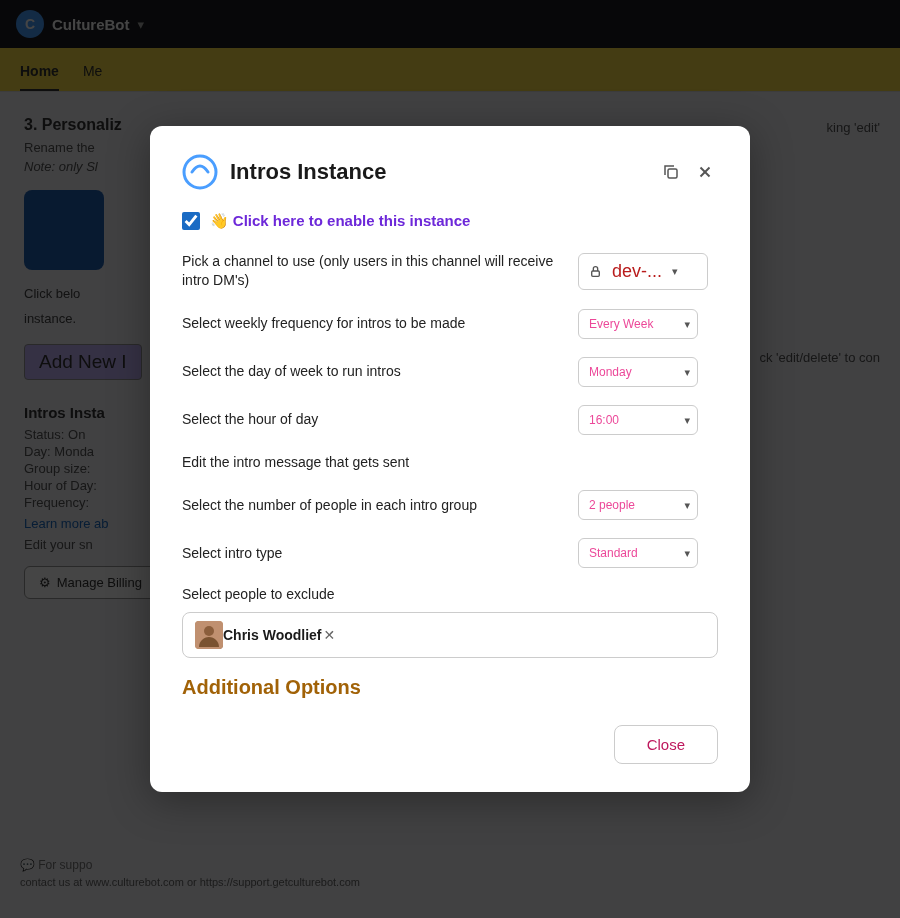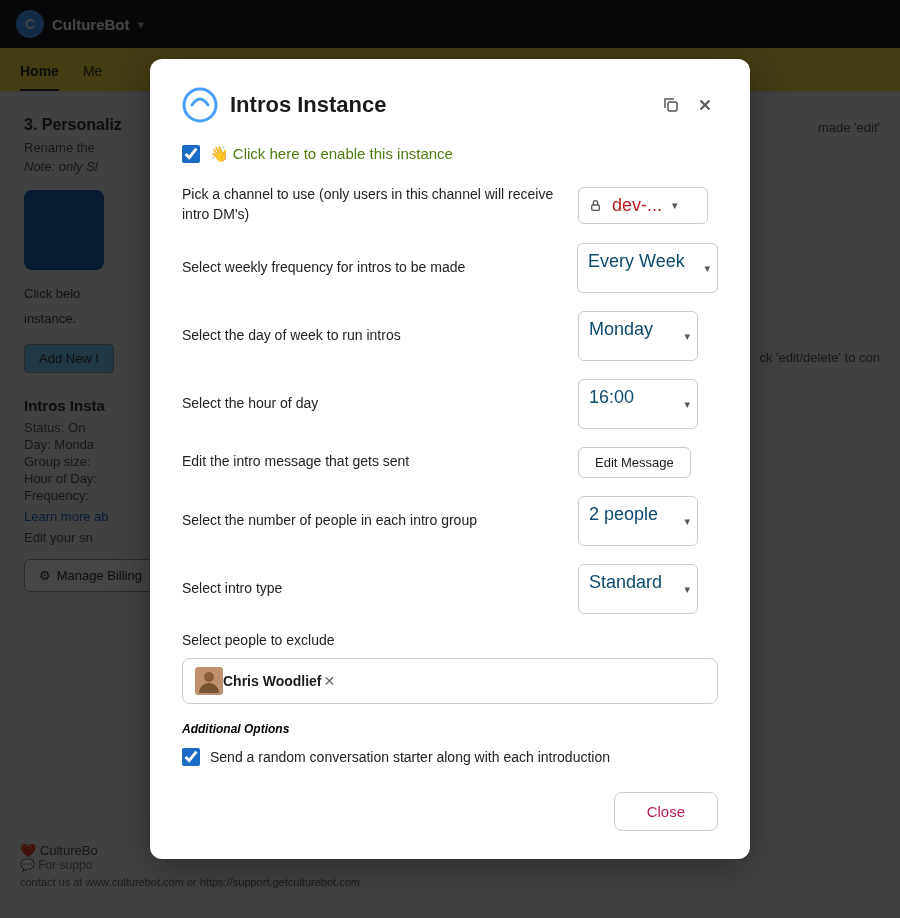--- a/index.html
+++ b/index.html
@@ -96,24 +96,24 @@
       margin: 16px 0;
     }
     .bg-card-text {
       font-size: 13px;
       color: #444;
       margin: 10px 0;
     }
     .bg-btn {
       display: inline-block;
       border: 1px solid #999;
-      background: #7dd3fc;
+      background: #c4b5fd;
       padding: 6px 14px;
       border-radius: 4px;
-      font-size: 13px;
+      font-size: 19px;
       color: #333;
       margin: 8px 0;
     }
     .bg-subheading {
       font-size: 15px;
       font-weight: 700;
       color: #333;
       margin: 16px 0 6px;
     }
     .bg-status-text {
@@ -204,22 +204,22 @@
 
     .checkbox-blue {
       width: 18px;
       height: 18px;
       accent-color: #1a6bc4;
       cursor: pointer;
     }
 
     .enable-label {
       font-size: 15px;
-      font-weight: 400;
-      color: #4d7c0f;
+      font-weight: 700;
+      color: #6d28d9;
     }
 
     .form-row {
       display: flex;
       align-items: center;
       justify-content: space-between;
       margin-bottom: 18px;
       gap: 16px;
     }
 
@@ -240,23 +240,23 @@
     .select-wrapper {
       position: relative;
       display: inline-flex;
       align-items: center;
     }
 
     .custom-select {
       appearance: none;
       border: 1px solid #ccc;
       border-radius: 6px;
-      padding: 7px 32px 21px 10px;
-      font-size: 18px;
-      color: #0c4a6e;
+      padding: 7px 32px 7px 10px;
+      font-size: 12px;
+      color: #ec4899;
       background: white;
       cursor: pointer;
       min-width: 120px;
     }
 
     .channel-select {
       min-width: 130px;
       display: flex;
       align-items: center;
       border: 1px solid #ccc;
@@ -334,25 +334,24 @@
       color: #666;
       font-size: 14px;
       padding: 0 2px;
     }
 
     .additional-options {
       margin-bottom: 22px;
     }
 
     .additional-title {
-      font-size: 12px;
+      font-size: 20px;
       font-weight: 700;
-      color: #000000;
+      color: #a16207;
       margin-bottom: 12px;
-      font-style: italic;
     }
 
     .option-row {
       display: flex;
       align-items: center;
       gap: 10px;
     }
 
     .option-label {
       font-size: 14px;
@@ -404,28 +403,27 @@
     <div class="bg-card-text">instance.</div>
     <div class="bg-btn">Add New I</div>
     <div class="bg-subheading">Intros Insta</div>
     <div class="bg-status-text">Status: On</div>
     <div class="bg-status-text">Day: Monda</div>
     <div class="bg-status-text">Group size:</div>
     <div class="bg-status-text">Hour of Day:</div>
     <div class="bg-status-text">Frequency:</div>
     <div class="bg-link">Learn more ab</div>
     <div class="bg-text">Edit your sn</div>
-    <div style="position:absolute; right:20px; top:120px; font-size:13px; color:#555;">made 'edit'</div>
+    <div style="position:absolute; right:20px; top:120px; font-size:13px; color:#555;">king 'edit'</div>
     <div style="position:absolute; right:20px; top:350px; font-size:13px; color:#555;">ck 'edit/delete' to con</div>
     <div class="bg-manage-btn">
       <span>⚙</span>
       <span>Manage Billing</span>
     </div>
     <div style="position:absolute; bottom:30px; left:20px; right:20px;">
-      <div style="font-size:13px; color:#555;">❤️ CultureBo</div>
       <div style="font-size:12px; color:#777;">💬 For suppo</div>
       <div style="font-size:11px; color:#666; margin-top:4px;">contact us at www.culturebot.com or https://support.getculturebot.com</div>
     </div>
   </div>
 </div>
 
 <div class="modal-backdrop">
   <div class="modal">
 
     <div class="modal-header">
@@ -501,23 +499,20 @@
           <select class="custom-select">
             <option>16:00</option>
           </select>
           <span class="select-caret">▾</span>
         </div>
       </div>
     </div>
 
     <div class="form-row">
       <span class="form-label">Edit the intro message that gets sent</span>
-      <div class="form-control">
-        <button class="edit-msg-btn">Edit Message</button>
-      </div>
     </div>
 
     <div class="form-row">
       <span class="form-label">Select the number of people in each intro group</span>
       <div class="form-control">
         <div class="select-wrapper">
           <select class="custom-select">
             <option>2 people</option>
           </select>
           <span class="select-caret">▾</span>
@@ -550,24 +545,20 @@
             </svg>
           </div>
           <span>Chris Woodlief</span>
           <button class="person-remove" title="Remove">✕</button>
         </div>
       </div>
     </div>
 
     <div class="additional-options">
       <div class="additional-title">Additional Options</div>
-      <div class="option-row">
-        <input type="checkbox" class="checkbox-blue" checked="" style="">
-        <label class="option-label">Send a random conversation starter along with each introduction</label>
-      </div>
     </div>
 
     <div class="modal-footer">
       <button class="close-btn">Close</button>
     </div>
 
   </div>
 </div>
 
 </body></html>

